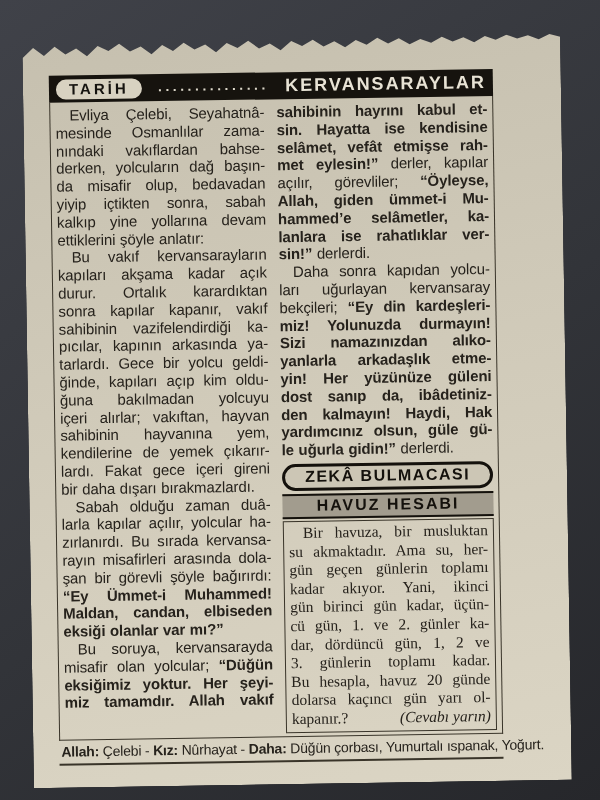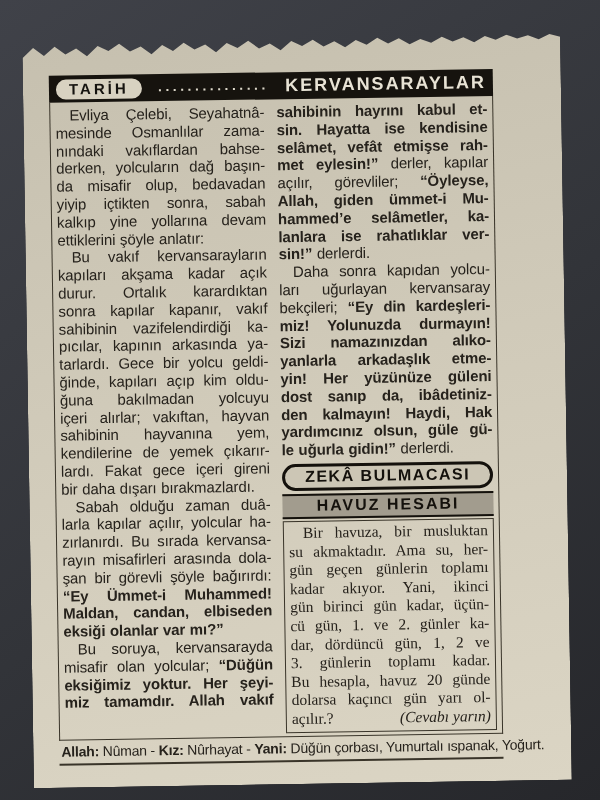--- a/index.html
+++ b/index.html
@@ -138,24 +138,24 @@
                 <div class="line"><span>gün geçen günlerin toplamı</span></div>
                 <div class="line"><span>kadar akıyor. Yani, ikinci</span></div>
                 <div class="line"><span>gün birinci gün kadar, üçün-</span></div>
                 <div class="line"><span>cü gün, 1. ve 2. günler ka-</span></div>
                 <div class="line"><span>dar, dördüncü gün, 1, 2 ve</span></div>
                 <div class="line"><span>3. günlerin toplamı kadar.</span></div>
                 <div class="line"><span>Bu hesapla, havuz 20 günde</span></div>
                 <div class="line"><span>dolarsa kaçıncı gün yarı ol-</span></div>
               </div>
             <div class="puzzle-last">
-              <span>açılır.?</span>
+              <span>kapanır.?</span>
               <span class="answer">(Cevabı yarın)</span>
             </div>
           </div>
         </div>
       </div>
 
-      <div class="caption" id="caption"><span class="b">Allah:</span><span> Nûman - </span><span class="b">Kız:</span><span> Nûrhayat - </span><span class="b">Yani:</span><span> Düğün çorbası, Yumurtalı ıspanak, Yoğurt.</span></div>
+      <div class="caption" id="caption"><span class="b">Allah:</span><span> Çelebi - </span><span class="b">Kız:</span><span> Nûrhayat - </span><span class="b">Daha:</span><span> Düğün çorbası, Yumurtalı ıspanak, Yoğurt.</span></div>
 
     </div>
   </div>
 </div>
 
 </body></html>

